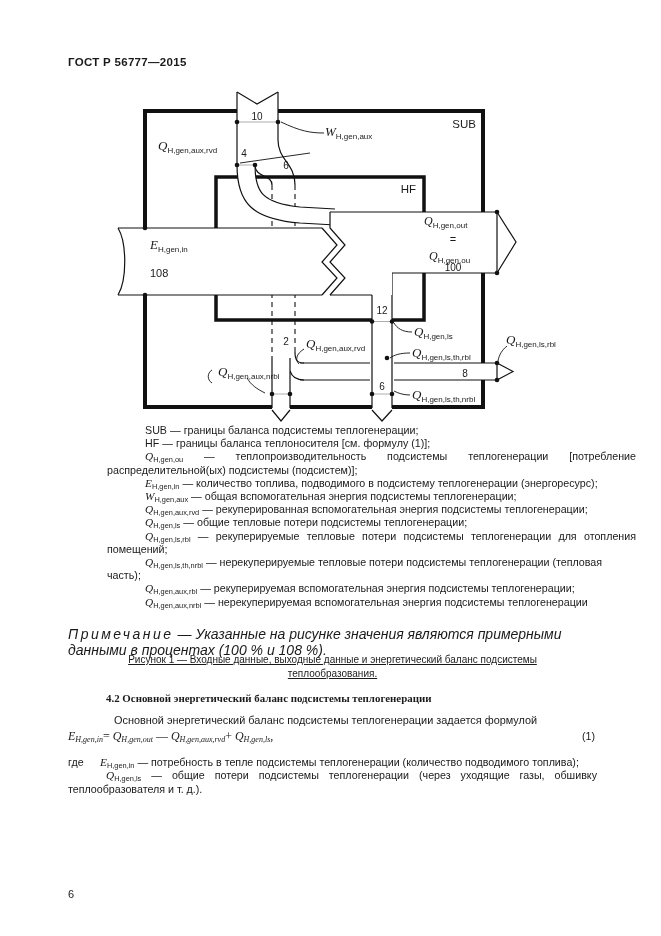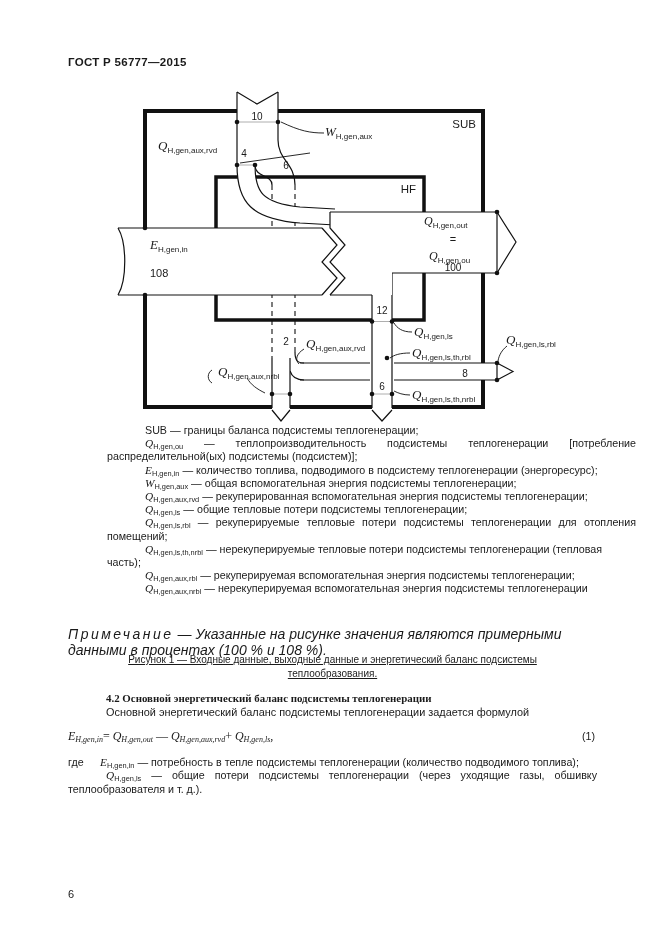--- a/index.html
+++ b/index.html
@@ -14,21 +14,21 @@
   .legend p{margin:0;text-indent:38px;}
   .legend p.just{text-align:justify;}
   .sym{font-family:"Liberation Serif",serif;font-style:italic;font-size:11.3px;}
   .symp{font-size:10.7px;}
   sub.ss{font-size:7.4px;vertical-align:-2px;line-height:0;}
   .note{position:absolute;left:68px;top:626px;width:529px;font-size:14px;font-style:italic;}
   .note .nlab{letter-spacing:2.5px;}
   .caption{position:absolute;left:85px;top:653px;width:495px;font-size:10px;text-align:center;line-height:13.5px;text-decoration:underline;}
   .sect{position:absolute;left:68px;top:692px;width:529px;font-size:10.9px;line-height:13.5px;}
   .sect .h{font-weight:bold;text-indent:38px;margin:0;font-family:Liberation Serif, serif;}
-  .sect .i{text-indent:38px;margin:0;}
+  .sect .i{text-indent:38px;margin:8px;}
   .formula{position:absolute;left:68px;top:729px;width:529px;font-size:12px;text-align:left;
            font-family:"Liberation Serif",serif;font-style:italic;}
   .formula .fsub{font-size:8px;font-style:italic;vertical-align:-2px;line-height:0;}
   .formula .op{font-style:normal;font-family:"Liberation Serif",serif;}
   .formula .fno{position:absolute;right:2px;top:1px;font-style:normal;font-family:"Liberation Sans",sans-serif;font-size:10.7px;}
   .where{position:absolute;left:68px;top:756px;width:529px;font-size:10.7px;line-height:13.4px;}
   .where p{margin:0;text-indent:38px;text-align:justify;}
   .where p.first{text-indent:0;}
   .where .gde{display:inline-block;width:32px;text-indent:0;}
   .pageno{position:absolute;left:68px;top:888px;font-size:11px;}
@@ -191,20 +191,21 @@
       <text x="412" y="357"><tspan class="symtxt" font-size="13">Q</tspan><tspan dy="3" font-size="8">H,gen,ls,th,rbl</tspan></text>
       <text x="506" y="344"><tspan class="symtxt" font-size="13">Q</tspan><tspan dy="3" font-size="8">H,gen,ls,rbl</tspan></text>
       <text x="412" y="399"><tspan class="symtxt" font-size="13">Q</tspan><tspan dy="3" font-size="8">H,gen,ls,th,nrbl</tspan></text>
       <text x="306" y="348"><tspan class="symtxt" font-size="13">Q</tspan><tspan dy="3" font-size="8">H,gen,aux,rvd</tspan></text>
       <text x="218" y="376"><tspan class="symtxt" font-size="13">Q</tspan><tspan dy="3" font-size="8">H,gen,aux,nrbl</tspan></text>
     </g>
   </svg>
 
   <div class="legend">
     <p><span class="symp">SUB</span> <span>— границы баланса подсистемы теплогенерации;</span></p>
+    <p><span class="symp">HF</span> <span>— границы баланса теплоносителя [см. формулу (1)];</span></p>
     <p class="just"><span class="sym">Q</span><sub class="ss">H,gen,ou</sub> <span>— теплопроизводительность подсистемы теплогенерации [потребление распределительной(ых) подсистемы (подсистем)];</span></p>
     <p><span class="sym">E</span><sub class="ss">H,gen,in</sub> <span>— количество топлива, подводимого в подсистему теплогенерации (энергоресурс);</span></p>
     <p><span class="sym">W</span><sub class="ss">H,gen,aux</sub> <span>— общая вспомогательная энергия подсистемы теплогенерации;</span></p>
     <p><span class="sym">Q</span><sub class="ss">H,gen,aux,rvd</sub> <span>— рекуперированная вспомогательная энергия подсистемы теплогенерации;</span></p>
     <p><span class="sym">Q</span><sub class="ss">H,gen,ls</sub> <span>— общие тепловые потери подсистемы теплогенерации;</span></p>
     <p class="just"><span class="sym">Q</span><sub class="ss">H,gen,ls,rbl</sub> <span>— рекуперируемые тепловые потери подсистемы теплогенерации для отопления помещений;</span></p>
     <p><span class="sym">Q</span><sub class="ss">H,gen,ls,th,nrbl</sub> <span>— нерекуперируемые тепловые потери подсистемы теплогенерации (тепловая часть);</span></p>
     <p><span class="sym">Q</span><sub class="ss">H,gen,aux,rbl</sub> <span>— рекуперируемая вспомогательная энергия подсистемы теплогенерации;</span></p>
     <p><span class="sym">Q</span><sub class="ss">H,gen,aux,nrbl</sub> <span>— нерекуперируемая вспомогательная энергия подсистемы теплогенерации</span></p>
   </div>

